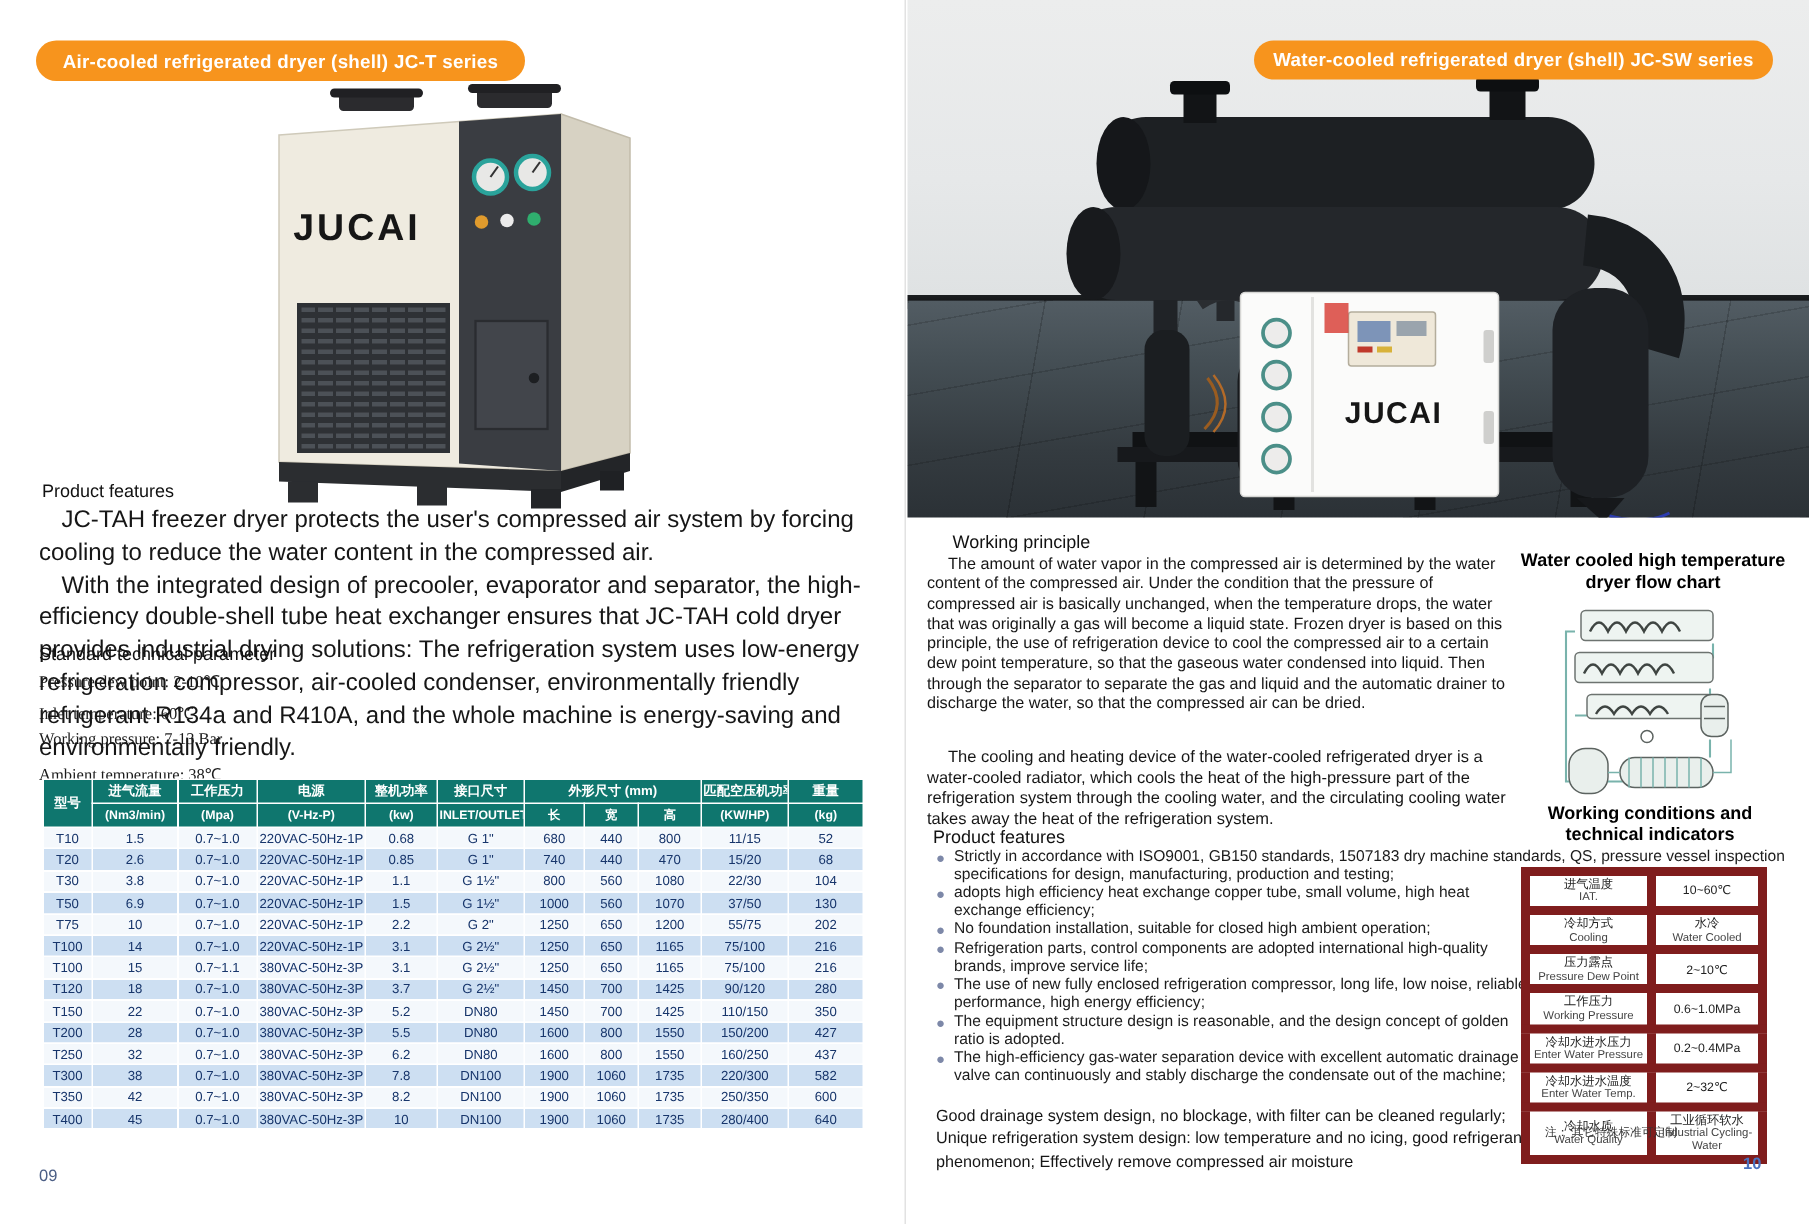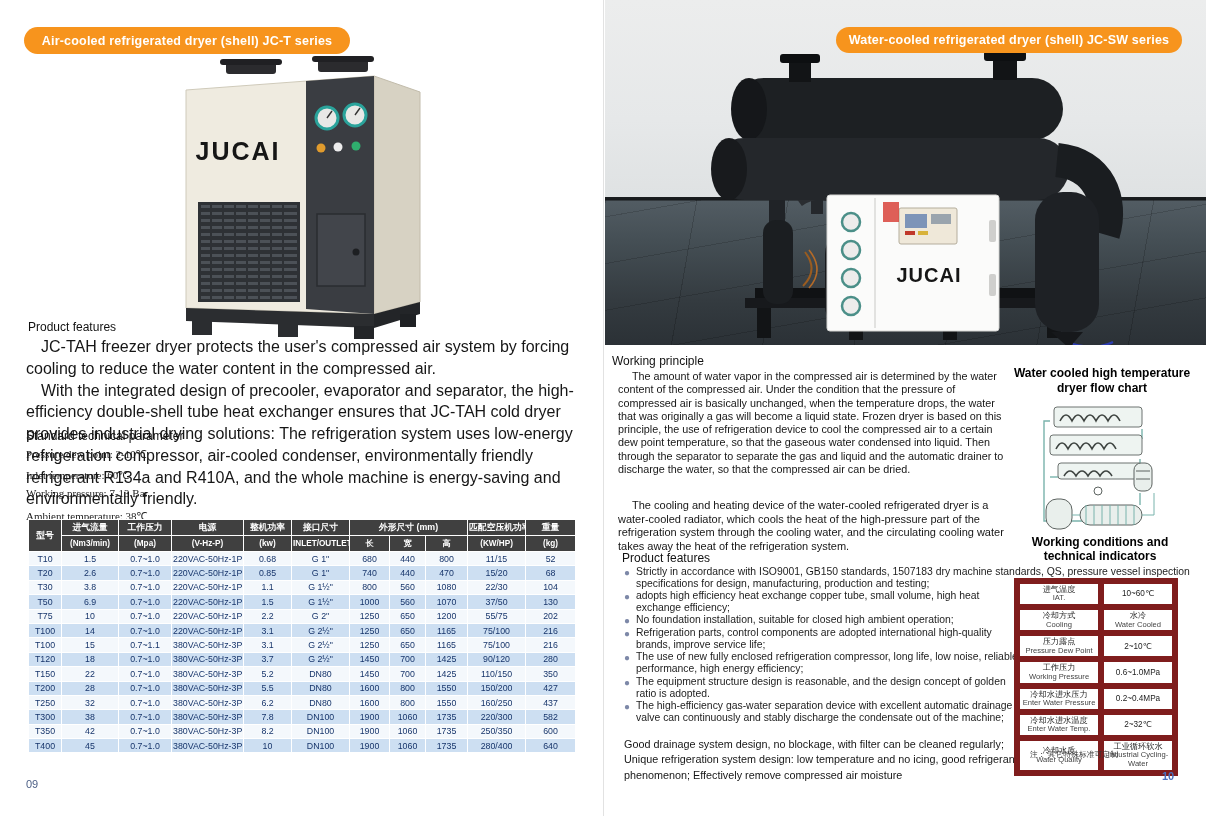--- a/index.html
+++ b/index.html
@@ -22,41 +22,41 @@
   #left-paras { position:absolute; left:26px; top:336px; width:580px; font-size:16px; line-height:1.36; color:#161616; }
   #left-paras p { text-indent:15px; }
   #std-title { left:26px; top:429px; }
   #std-params { position:absolute; left:26px; top:446px; width:300px; font-size:11px; color:#1b1b1b;font-family:Liberation Serif, serif; }
   #std-params div { height:20.5px; }
 
   
   #spec-wrap { position:absolute; left:28px; top:519px; width:547px; }
   #spec { border-collapse:collapse; table-layout:fixed; width:547px; }
   #spec th, #spec td { border:1px solid #ffffff; text-align:center; vertical-align:middle; overflow:hidden; white-space:nowrap; }
-  #spec thead th { background:#404040; color:#ffffff; font-weight:bold; font-size:8.8px; height:16px; padding:0 1px; }
+  #spec thead th { background:#0f766e; color:#ffffff; font-weight:bold; font-size:8.8px; height:16px; padding:0 1px; }
   #spec thead tr.sub th { font-size:8.2px; height:16px; font-weight:bold; }
   #spec tbody td { font-size:8.8px; color:#17356b; height:14.4px; padding:0 1px; }
   #spec tbody tr:nth-child(odd)  td { background:#f4f8fc; }
   #spec tbody tr:nth-child(even) td { background:#cddff2; }
   #spec-note { position:absolute; left:28px; top:758px; width:547px; text-align:right; font-size:8.6px; color:#2b2b2b; }
   .pagenum { position:absolute; font-size:11px; }
   #pn-left  { left:26px; top:778px; color:#4b5e85; }
   #pn-right { left:1162px; top:770px; color:#4a72c0; font-weight:bold; }
 
   
   #photo { position:absolute; left:605px; top:0; width:601px; height:345px;
            background:linear-gradient(#eceded 0,#e6e8e9 120px,#dfe2e3 197px,#1b1e20 197px,#16181a 200px,#525c63 201px,#454f55 240px,#343b40 300px,#2b3136 345px); }
   #photo .tiles { position:absolute; left:0; top:200px; width:601px; height:145px;
            background:
              repeating-linear-gradient(100deg, rgba(0,0,0,.18) 0 1px, transparent 1px 90px),
              repeating-linear-gradient(-10deg, rgba(0,0,0,.15) 0 1px, transparent 1px 46px); }
   #machine-right { position:absolute; left:32px; top:52px; width:540px; height:293px; }
 
   
-  #wp-title { left:612px; top:354px;text-align:center; }
+  #wp-title { left:635px; top:354px;text-align:center; }
   #wp-para1 { position:absolute; left:618px; top:370px; width:392px; font-size:10.8px; line-height:1.23; color:#161616; }
   #wp-para1 .ind, #wp-para2 .ind { display:inline-block; width:14px; }
   #flow-title { position:absolute; left:1008px; top:366px; width:188px; text-align:center; font-weight:bold; font-size:12px; line-height:1.25; color:#000; }
   #flow-svg { position:absolute; left:1036px; top:401px; width:126px; height:132px; }
   #wp-para2 { position:absolute; left:618px; top:499px; width:396px; font-size:11px; line-height:1.23; color:#161616; }
   #pf2-title { left:622px; top:551px; }
   #features { position:absolute; left:624px; top:566px; width:580px; font-size:10.4px; line-height:1.16; color:#1c1c1c; }
   #features .item { display:flex; margin:0; }
   #features .item .bullet { width:12px; flex:0 0 12px; color:#7d88a8; font-size:10px; line-height:12px; padding-top:1px; }
   #features .item .txt { flex:1; }

